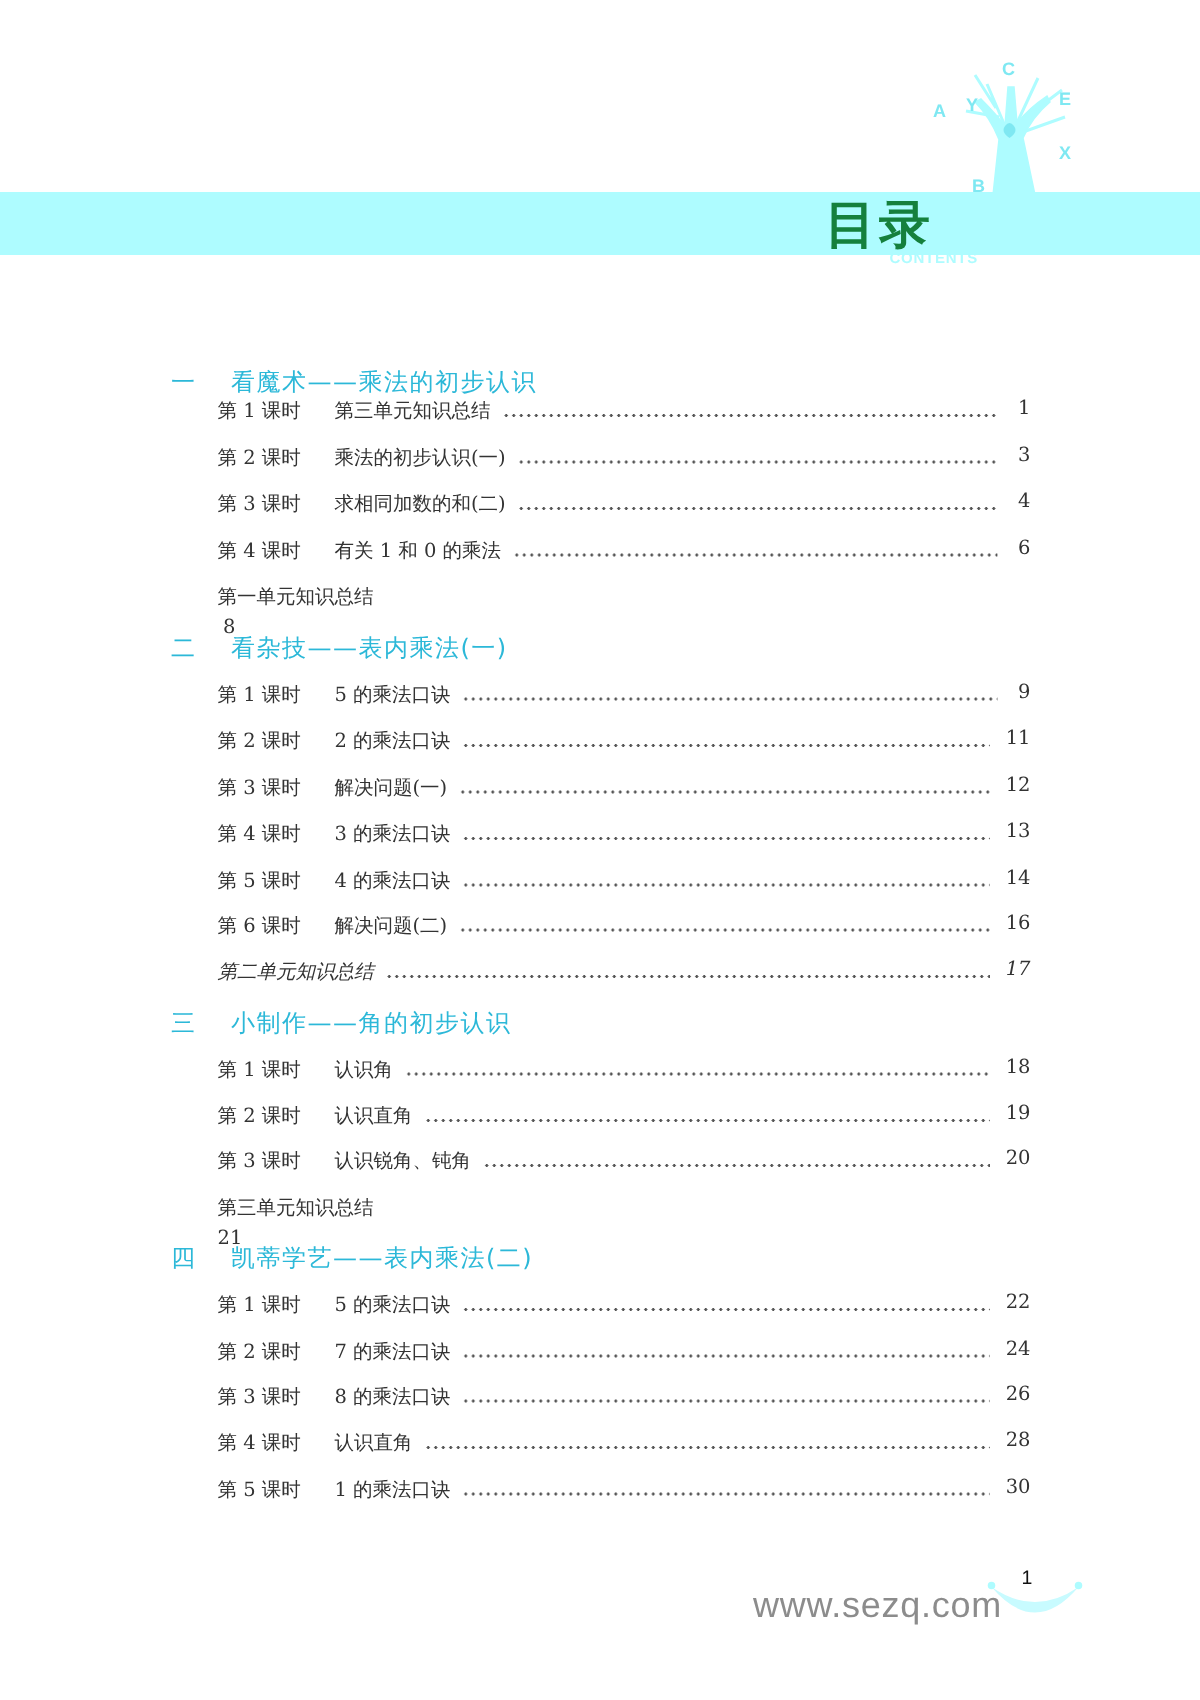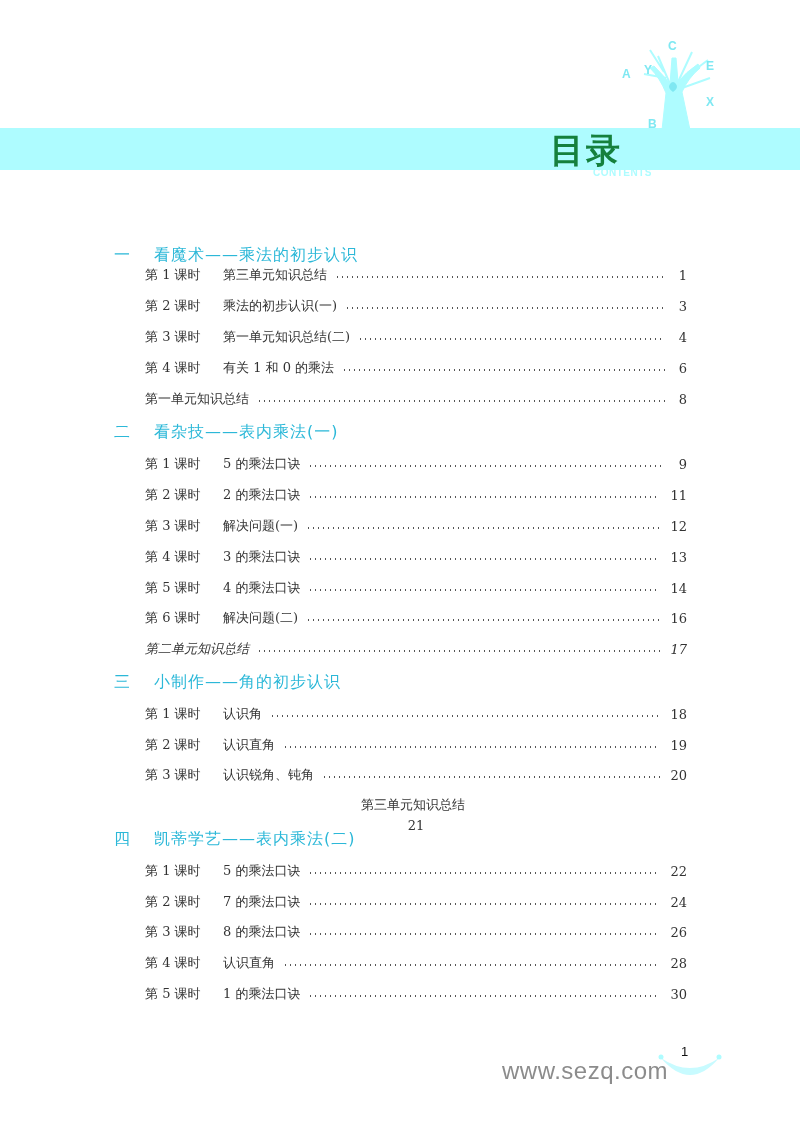--- a/index.html
+++ b/index.html
@@ -8,21 +8,21 @@
   .banner { position: absolute; left: 0; top: 128px; width: 800px; height: 42px; background: #aefcff; }
   .title-zh { position: absolute; left: 550px; top: 128px; font-family: "DejaVu Sans", sans-serif;
               font-weight: bold; font-size: 34px; color: #15803d; letter-spacing: 2px; line-height: 44px; }
   .title-en { position: absolute; left: 551px; top: 167px; font-family: "Liberation Sans", sans-serif;
               font-weight: bold; font-size: 10px; color: #aefcff; letter-spacing: 0.5px; margin-left: 42px; }
   .tree { position: absolute; left: 620px; top: 38px; width: 110px; height: 92px; }
   .toc { position: absolute; left: 0; top: 0; width: 800px; }
   .unit-head { position: absolute; left: 114px; font-family: "DejaVu Sans", sans-serif;
                font-size: 16px; color: #2cb8d8; white-space: nowrap; letter-spacing: 1px; }
   .unit-head .num { display: inline-block; width: 40px; }
-  .row { position: absolute; left: 145px; width: 542px; height: 20px; display: flex; align-items: center;
+  .row { position: absolute; left: 145px; width: 542px; height: 20px; display: flex; align-items: flex-start;
          font-size: 13px; color: #333; white-space: nowrap; }
   .row .lesson { width: 78px; flex: 0 0 auto; }
   .row .name { flex: 0 0 auto; padding-right: 6px; }
   .row .dots { flex: 1 1 auto; height: 2px; margin: 0 10px 0 2px;
                background-image: radial-gradient(circle, #555 0.9px, transparent 1.1px);
                background-size: 5px 2px; background-repeat: repeat-x; align-self: center; margin-top: 4px; }
   .row .page { flex: 0 0 auto; min-width: 12px; text-align: right; }
   .page-num { position: absolute; left: 681px; top: 1044px; font-family: "Liberation Sans", sans-serif;
               font-size: 13px; color: #111; }
   .smile { position: absolute; left: 655px; top: 1052px; width: 70px; height: 30px; }
@@ -64,31 +64,31 @@
     <span class="page">1</span>
   </div>
   <div class="row" style="top:296px;">
     <span class="lesson">第 2 课时</span>
     <span class="name">乘法的初步认识(一)</span>
     <span class="dots"></span>
     <span class="page">3</span>
   </div>
   <div class="row" style="top:327px;">
     <span class="lesson">第 3 课时</span>
-    <span class="name">第一单元知识总结(二)</span>
+    <span class="name">求相同加数的和(二)</span>
     <span class="dots"></span>
     <span class="page">4</span>
   </div>
   <div class="row" style="top:358px;">
     <span class="lesson">第 4 课时</span>
     <span class="name">有关 1 和 0 的乘法</span>
     <span class="dots"></span>
     <span class="page">6</span>
   </div>
-  <div class="row" style="top:389px;">
+  <div class="row" style="top:389px;flex-direction:column;">
     <span class="name">第一单元知识总结</span>
     <span class="dots"></span>
     <span class="page">8</span>
   </div>
 
   <div class="unit-head" style="top:422px;">
     <span class="num">二</span><span>看杂技——表内乘法(一)</span>
   </div>
   <div class="row" style="top:454px;">
     <span class="lesson">第 1 课时</span>

